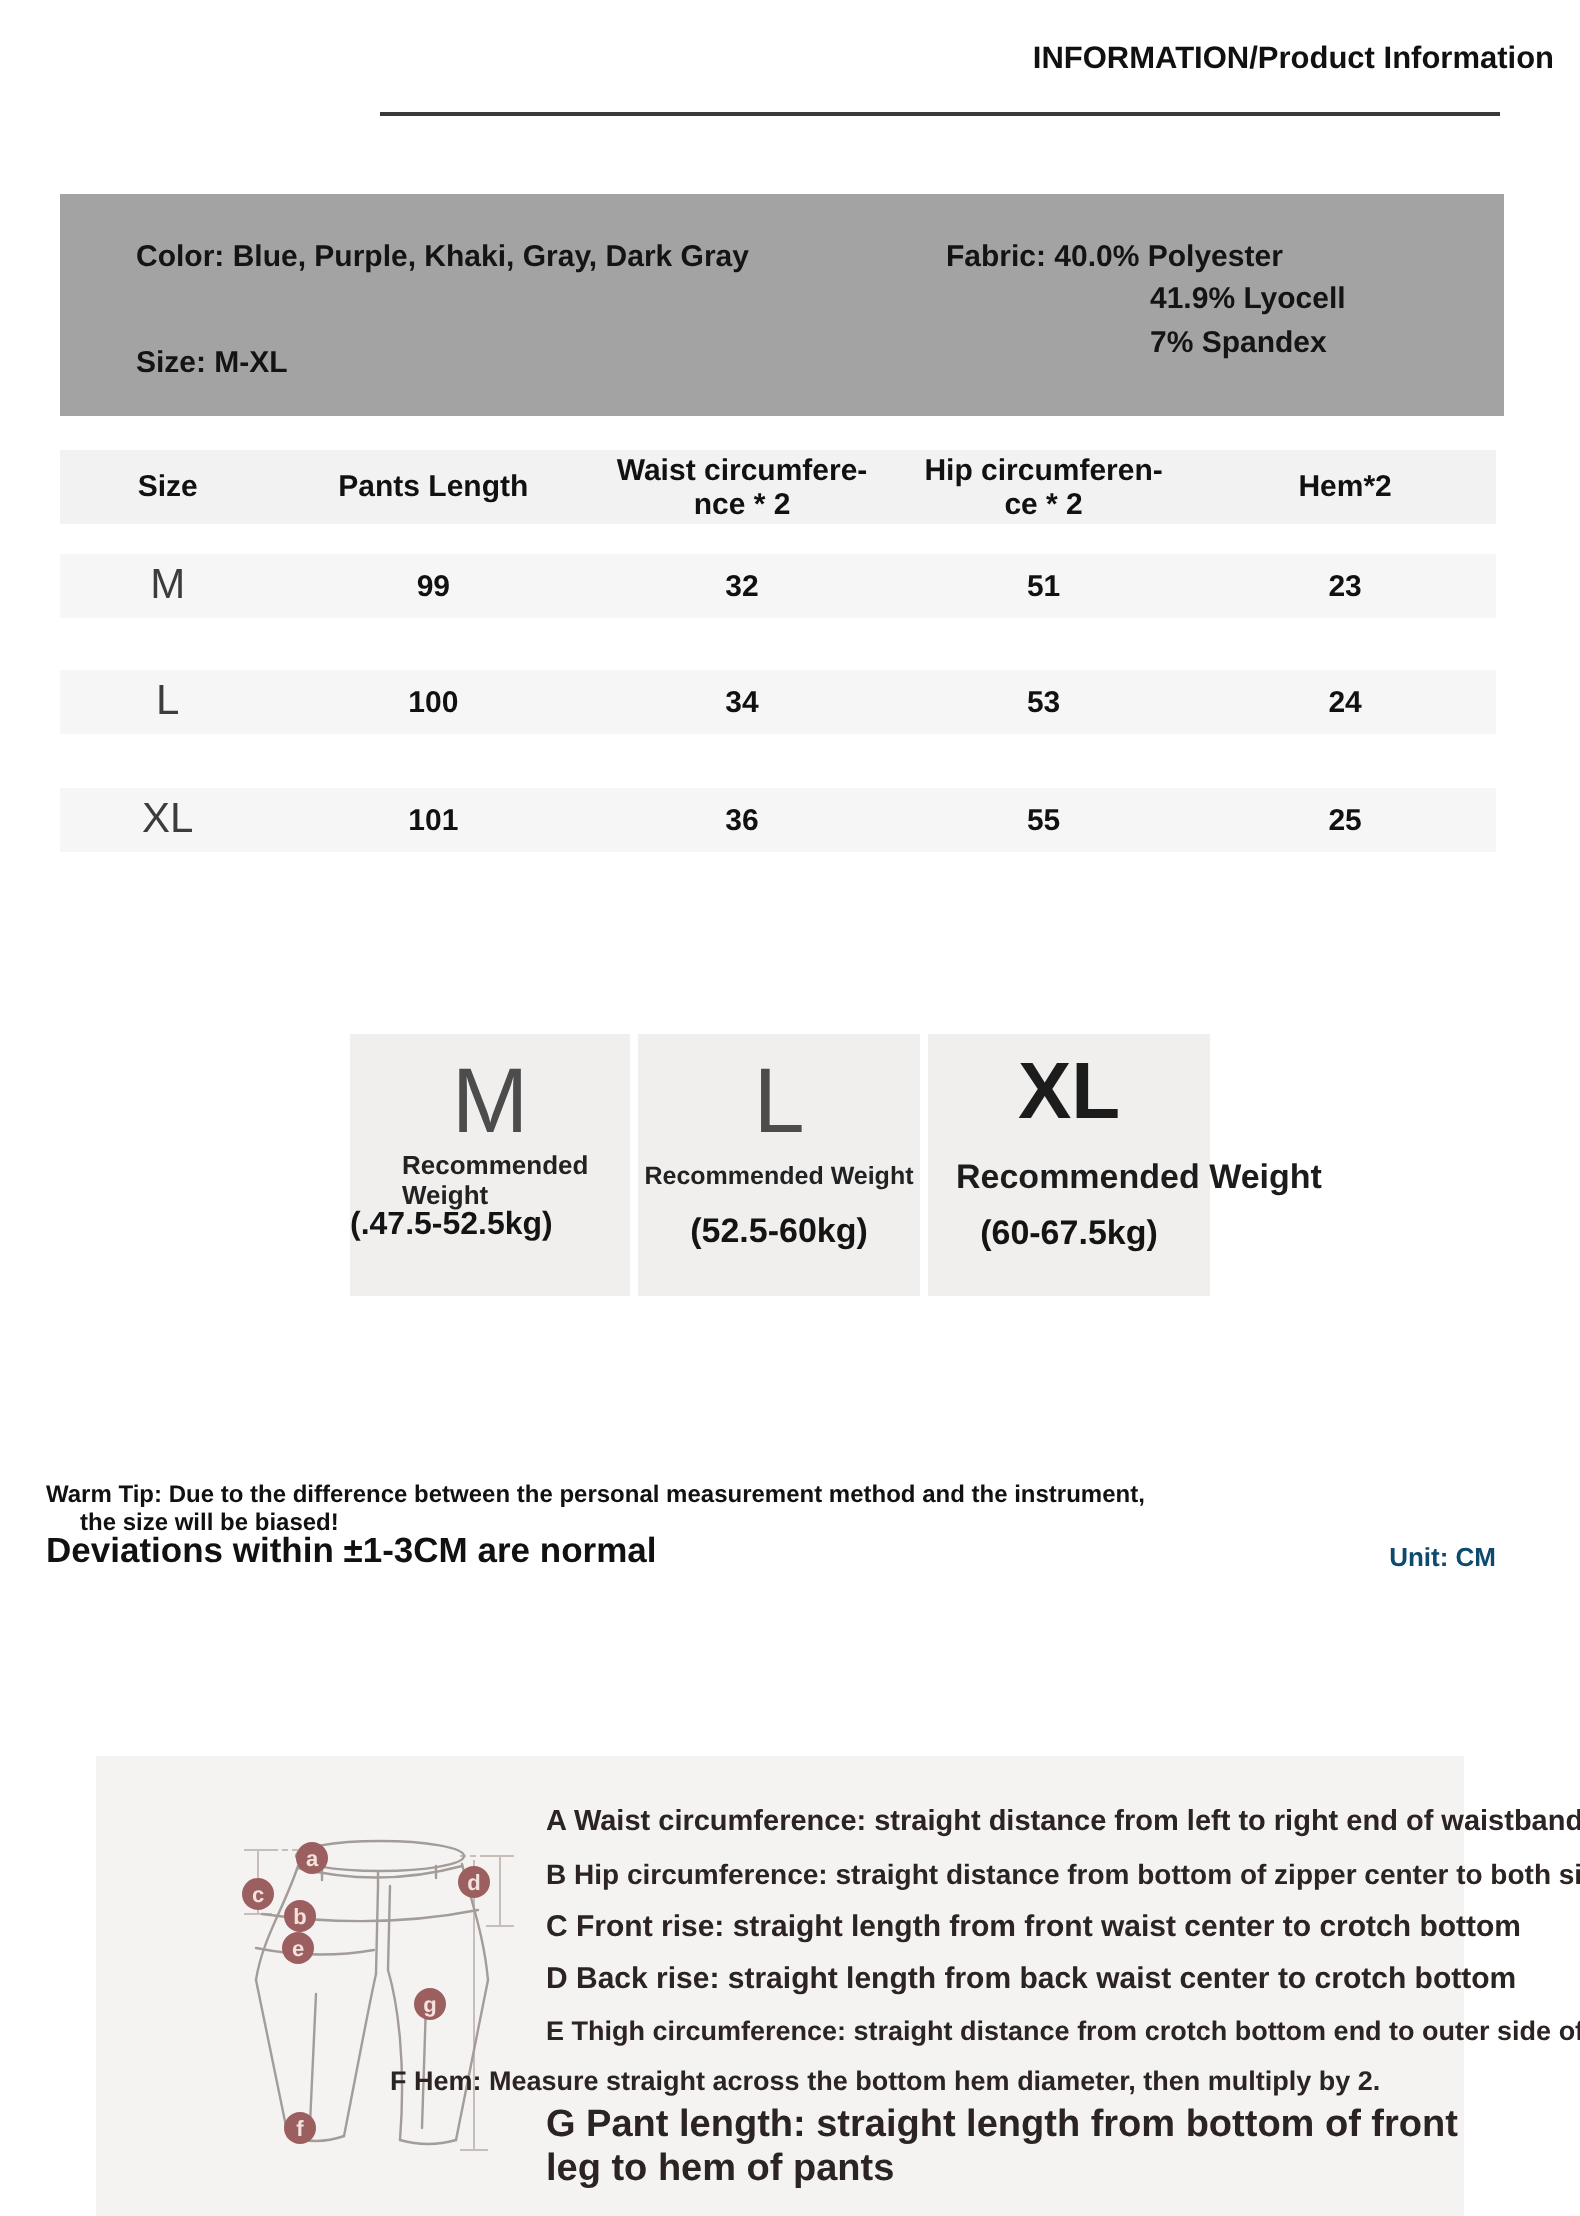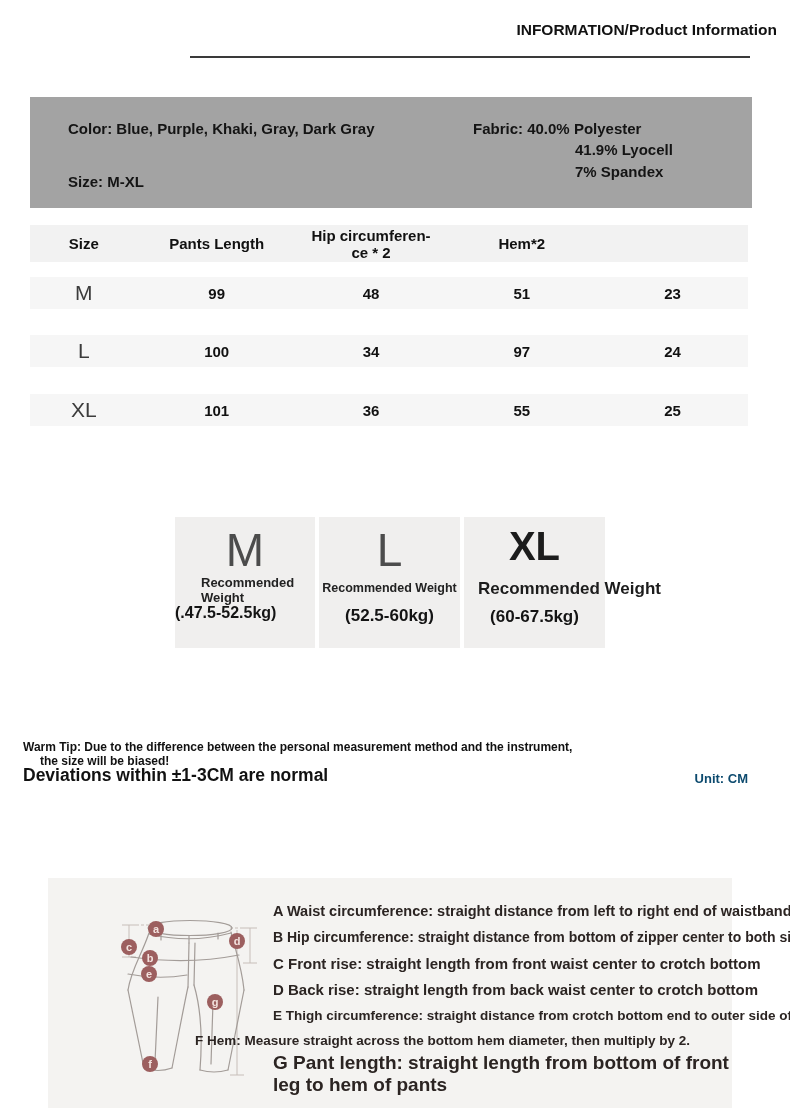--- a/index.html
+++ b/index.html
@@ -100,38 +100,40 @@
     <div class="abs color-line">Color: Blue, Purple, Khaki, Gray, Dark Gray</div>
     <div class="abs size-line">Size: M-XL</div>
     <div class="abs fabric-l1">Fabric: 40.0% Polyester</div>
     <div class="abs fabric-l2">41.9% Lyocell</div>
     <div class="abs fabric-l3">7% Spandex</div>
   </div>
 
   <div class="abs thead">
     <div class="cell c0">Size</div>
     <div class="cell c1">Pants Length</div>
+    <div class="cell c2">Waist circumfere-
+nce * 2</div>
     <div class="cell c3">Hip circumferen-
 ce * 2</div>
     <div class="cell c4">Hem*2</div>
   </div>
 
   <div class="abs trow r0">
     <div class="cell c0 size-letter">M</div>
     <div class="cell c1 num">99</div>
-    <div class="cell c2 num">48</div>
+    <div class="cell c2 num">32</div>
     <div class="cell c3 num">51</div>
     <div class="cell c4 num">23</div>
   </div>
 
   <div class="abs trow r1">
     <div class="cell c0 size-letter">L</div>
     <div class="cell c1 num">100</div>
     <div class="cell c2 num">34</div>
-    <div class="cell c3 num">97</div>
+    <div class="cell c3 num">53</div>
     <div class="cell c4 num">24</div>
   </div>
 
   <div class="abs trow r2">
     <div class="cell c0 size-letter">XL</div>
     <div class="cell c1 num">101</div>
     <div class="cell c2 num">36</div>
     <div class="cell c3 num">55</div>
     <div class="cell c4 num">25</div>
   </div>

